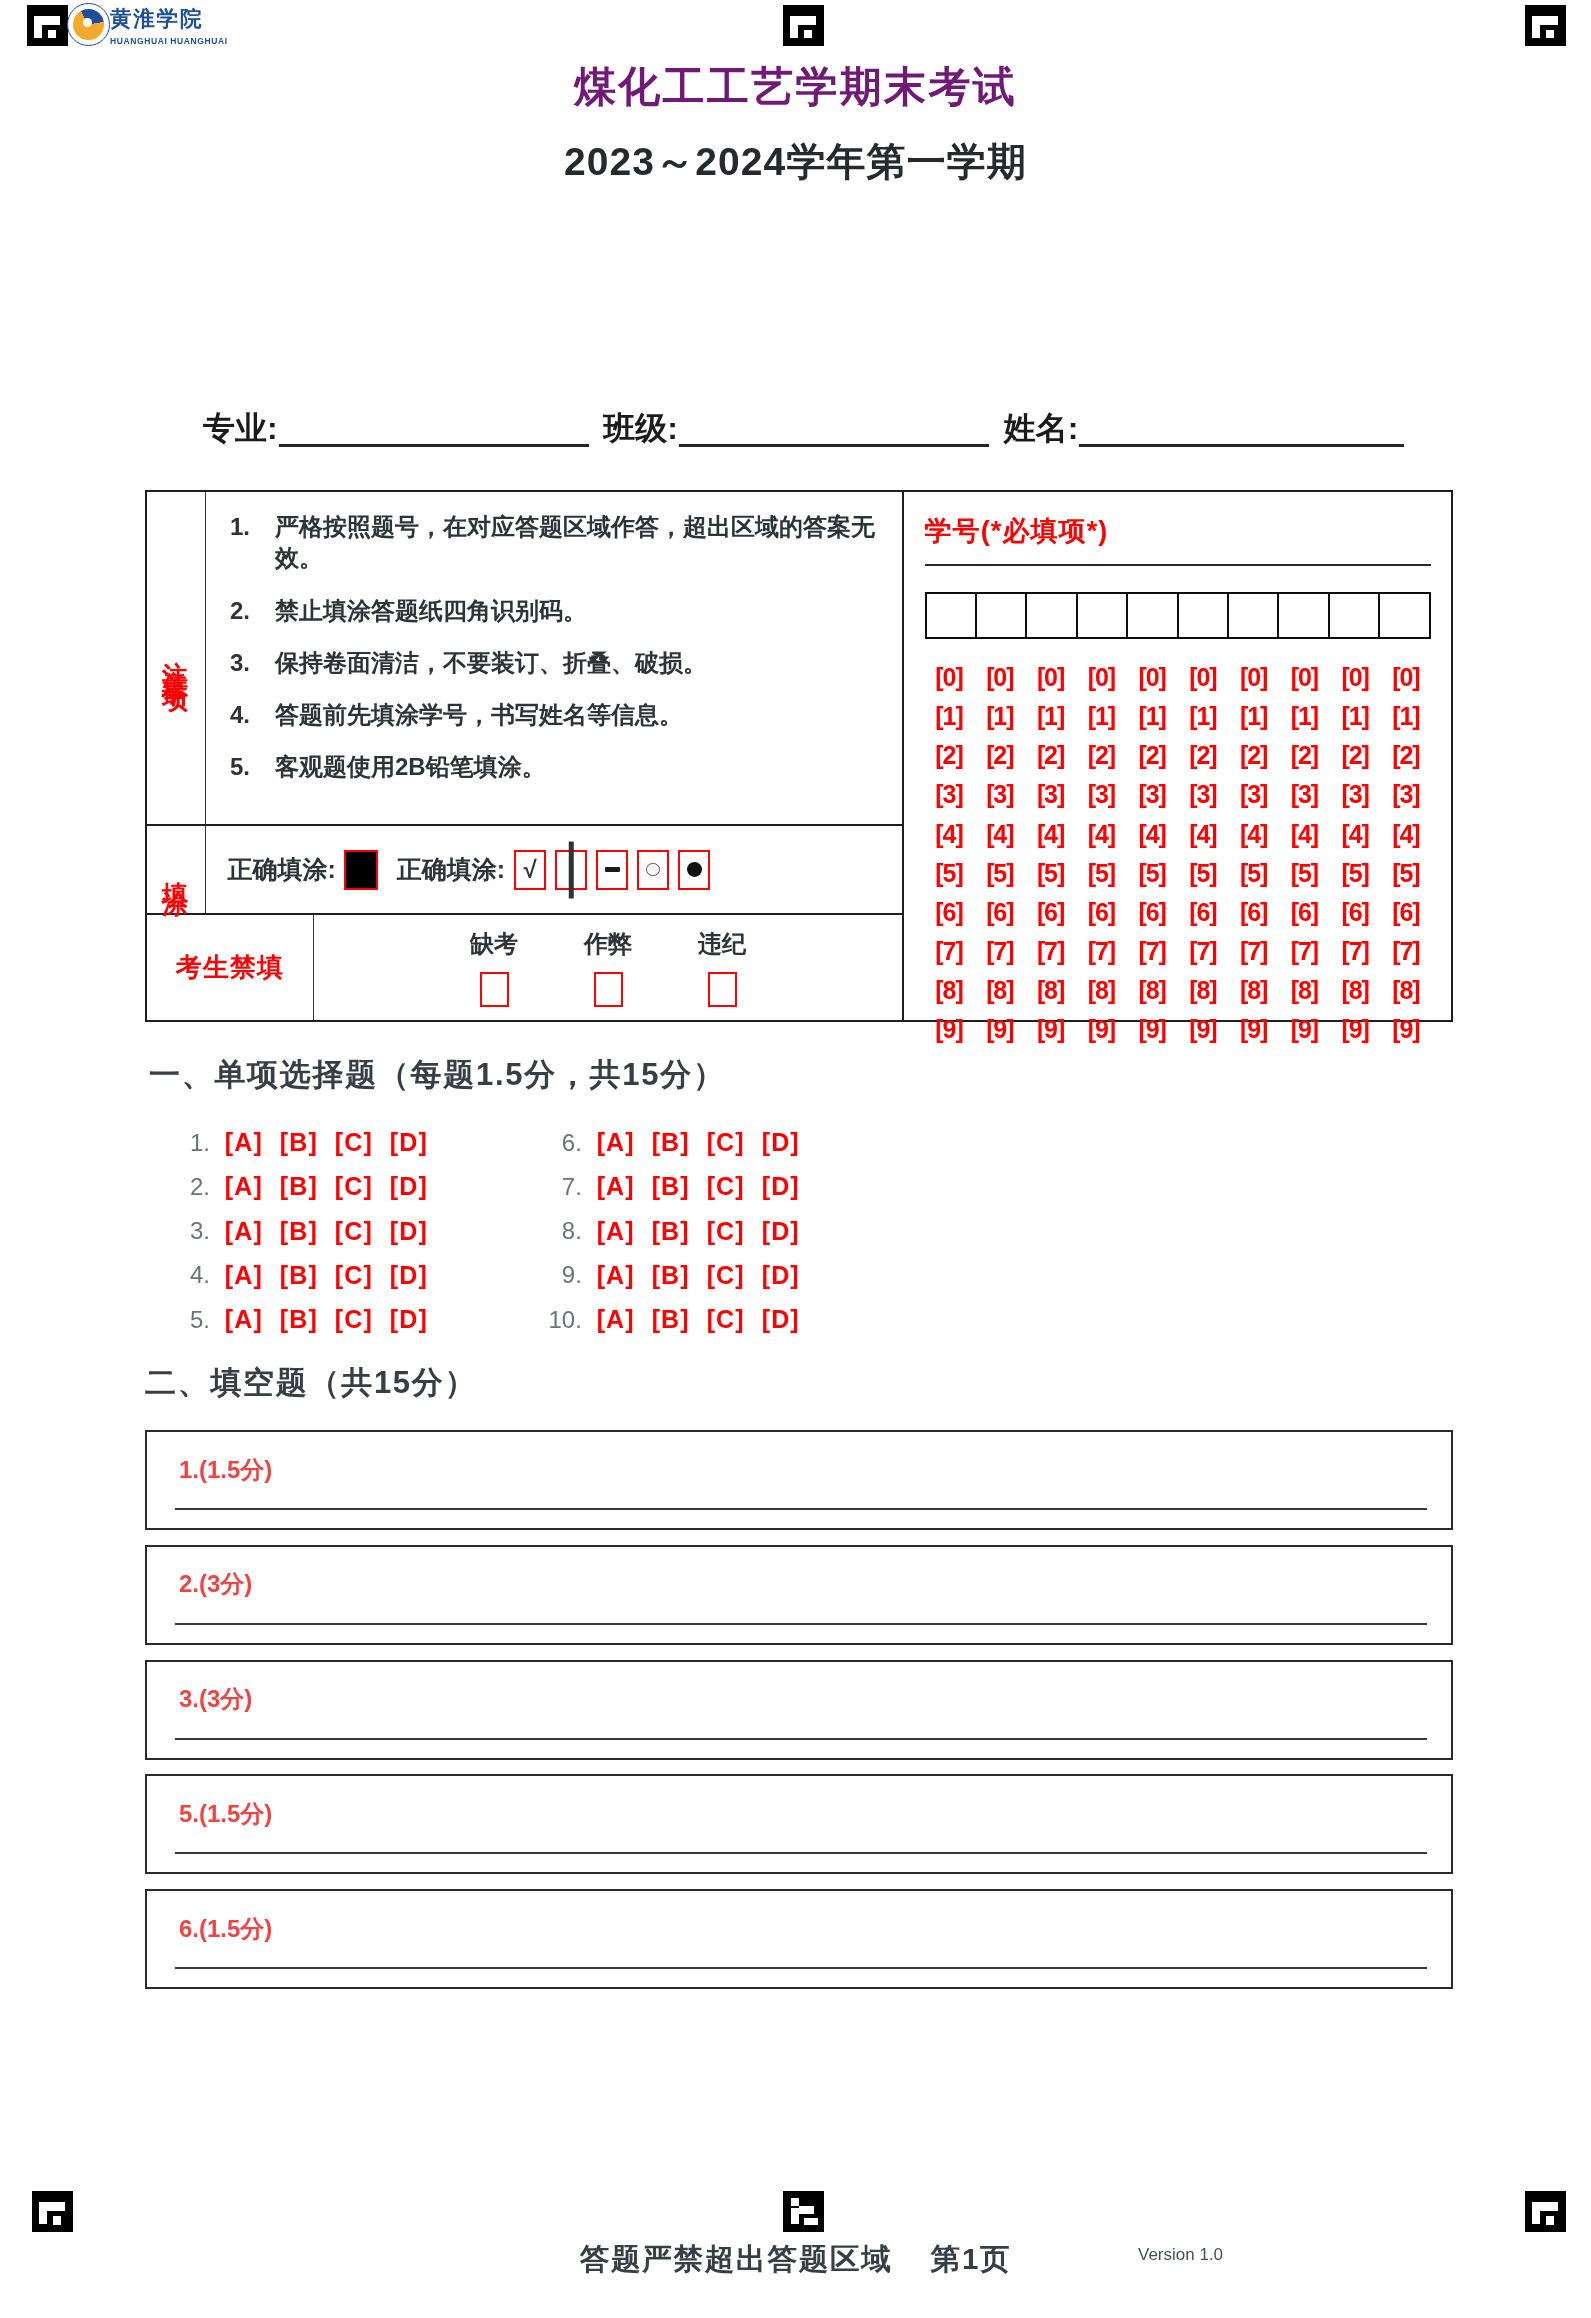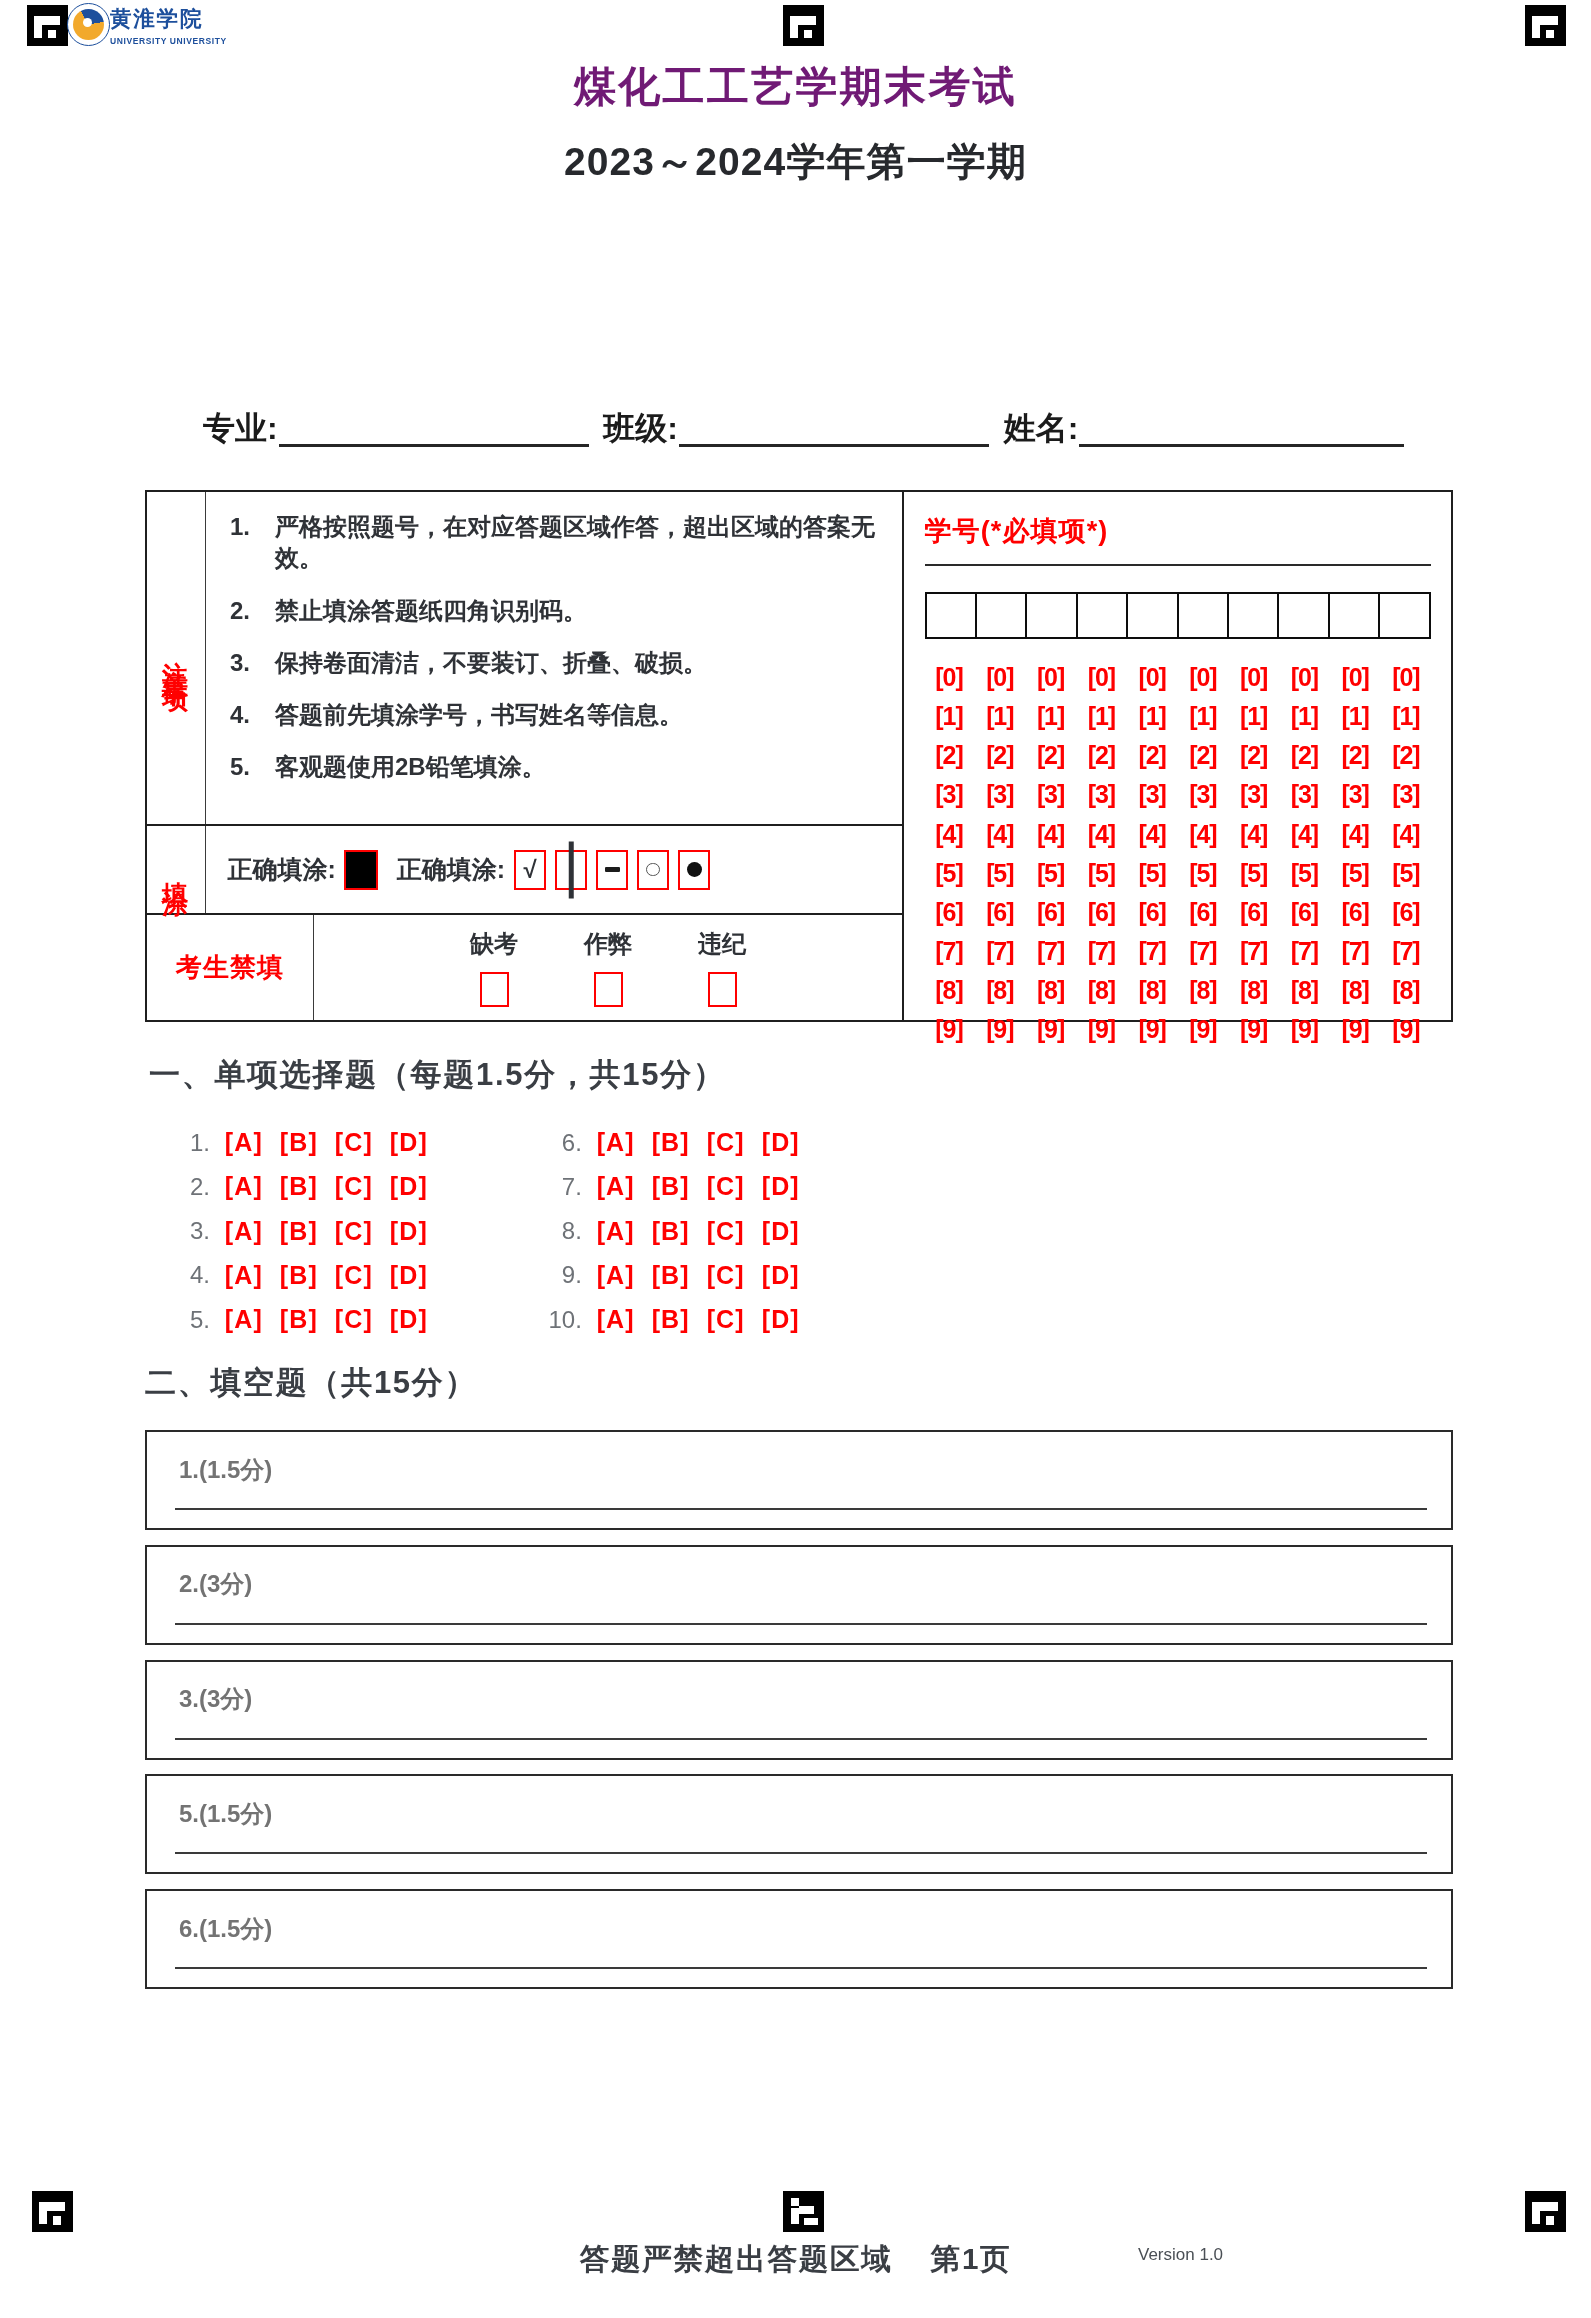--- a/index.html
+++ b/index.html
@@ -100,21 +100,21 @@
         grid-auto-flow:column;column-gap:85px;row-gap:15.3px;}
   .q-row{display:flex;align-items:center;}
   .q-num{width:52px;text-align:right;font-size:24px;color:#6E7277;margin-right:14.8px;flex:none;}
   .q-opt{font-size:25px;font-weight:bold;color:var(--accent,#FF0000);margin-right:17px;letter-spacing:1.1px;}
 
   
   .sec2{position:absolute;left:145px;top:1362px;width:1308px;}
   .sec2 .sec-heading{margin-bottom:26px;}
   .blank-box{border:2.3px solid #2a2a2a;height:100px;margin-bottom:14.8px;position:relative;
         box-sizing:border-box;background:#fff;}
-  .blank-label{position:absolute;left:32px;top:21.6px;font-size:24px;font-weight:600;color:#737373;}
+  .blank-label{position:absolute;left:32px;top:21.6px;font-size:24px;font-weight:600;color:#ef4444;}
   .blank-line{position:absolute;left:28px;right:24px;bottom:18px;border-bottom:2.8px solid #3a3a3a;}
 
   
   .footer-text{position:absolute;top:2239px;left:0;width:100%;text-align:center;
         font-size:29.6px;font-weight:bold;color:#3A3E44;letter-spacing:1.7px;}
   .footer-page{margin-left:38px;}
   .version{position:absolute;left:1138px;top:2245px;font-size:17px;font-weight:normal;color:#4A4F55;}
 </style>
 </head>
 <body>
@@ -153,21 +153,21 @@
       <i class="w2"></i>
     </div>
 
   <div class="logo">
     <div class="seal">
       <div class="seal-core"></div>
         <div class="seal-dot"></div>
     </div>
     <div class="logo-text">
       <div class="logo-cn">黄淮学院</div>
-      <div class="logo-en">UNIVERSITY UNIVERSITY</div>
+      <div class="logo-en">HUANGHUAI HUANGHUAI</div>
     </div>
   </div>
 
   <div class="title1">煤化工工艺学期末考试</div>
   <div class="title2">2023～2024学年第一学期</div>
 
   <div class="fields">
     <div class="field">
       <span class="field-label">专业:</span>
       <span class="field-line"></span>

